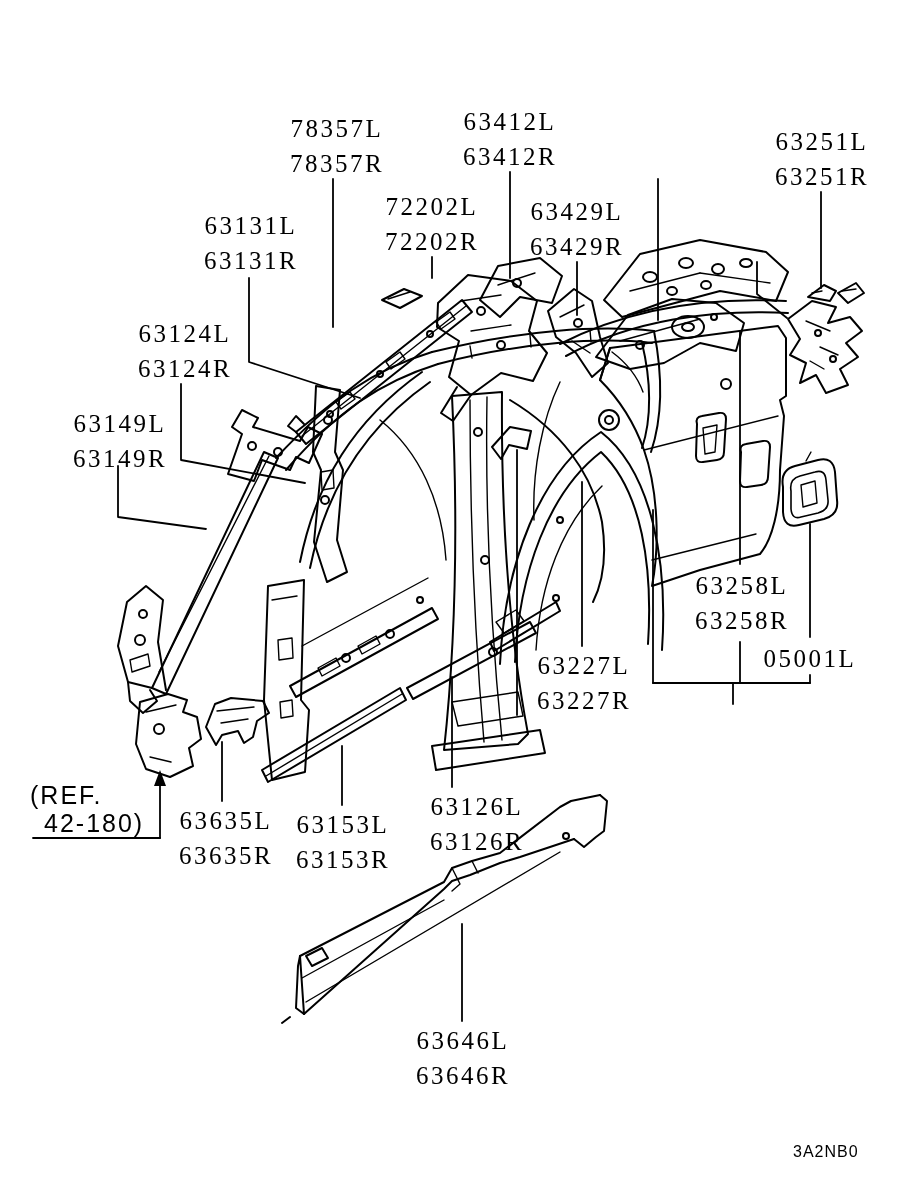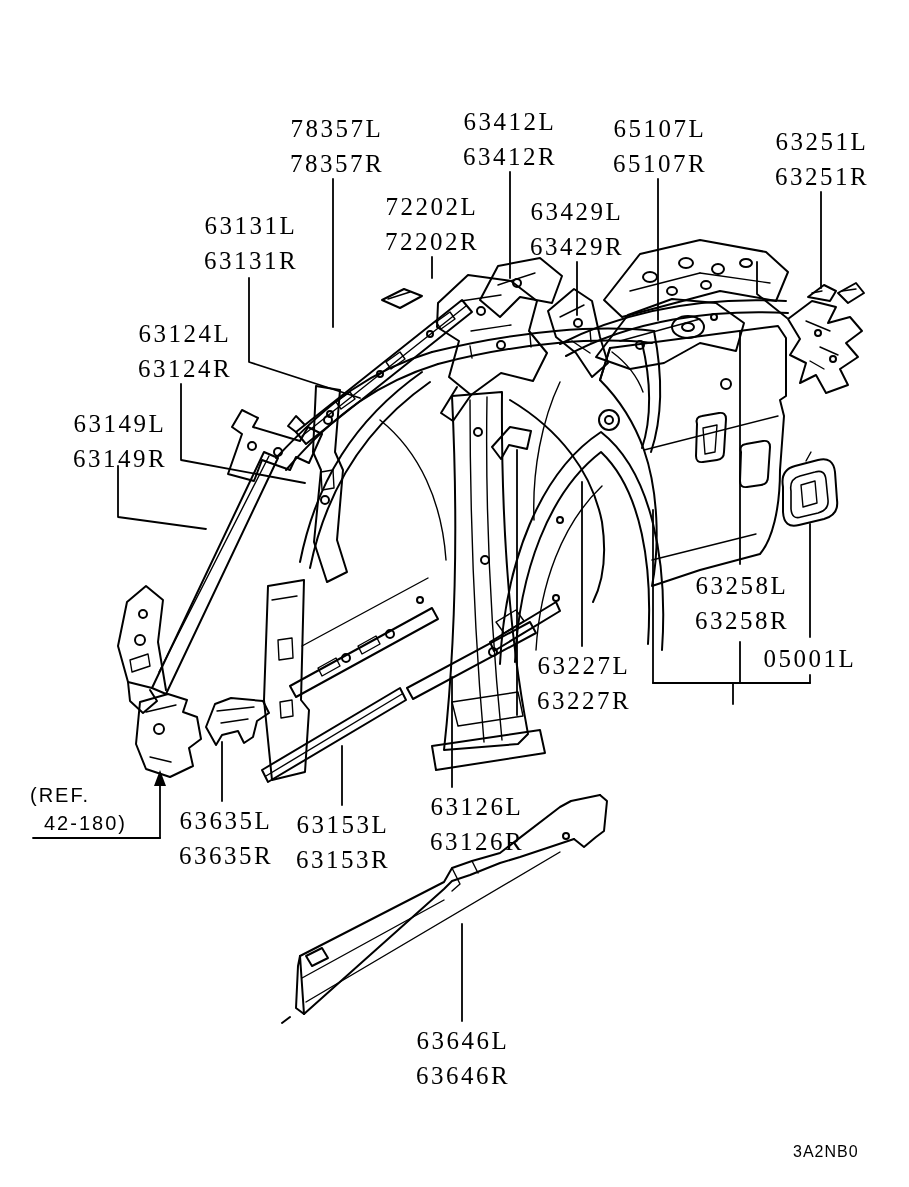--- a/index.html
+++ b/index.html
@@ -2,21 +2,21 @@
 <html><head>
 <meta charset="utf-8">
 <style>
   html,body{margin:0;padding:0;}
   body{width:909px;height:1187px;background:#ffffff;font-family:"Liberation Sans",sans-serif;}
   #stage{position:relative;width:909px;height:1187px;background:#fff;overflow:hidden;}
   #art{position:absolute;left:0;top:0;}
   .plabel{position:absolute;width:120px;text-align:center;color:#000;
           font-size:25px;line-height:35px;letter-spacing:2.5px;font-weight:500;white-space:nowrap;font-family:Liberation Serif, serif;}
   .plabel div{height:35px;}
-  .refnote{position:absolute;left:30px;top:781px;color:#000;font-size:20px;line-height:28px;
+  .refnote{position:absolute;left:30px;top:781px;color:#000;font-size:25px;line-height:28px;
            letter-spacing:2px;font-weight:500;text-align:left;}
   .refnote .l2{padding-left:14px;}
   .dcode{position:absolute;left:793px;top:1143px;color:#000;font-size:16px;letter-spacing:1px;font-weight:500;}
 </style>
 </head>
 <body>
 
 <div id="stage">
 
   <svg id="art" width="909" height="1187" viewBox="0 0 909 1187" stroke="#000" fill="none" stroke-linejoin="round" stroke-linecap="round">
@@ -243,24 +243,20 @@
   </svg>
 
   <div class="plabel" style="left:277px;top:111px">
     <div>78357L</div>
     <div>78357R</div>
   </div>
   <div class="plabel" style="left:450px;top:104px">
     <div>63412L</div>
     <div>63412R</div>
   </div>
-  <div class="plabel" style="left:600px;top:111px">
-    <div>65107L</div>
-    <div>65107R</div>
-  </div>
   <div class="plabel" style="left:762px;top:124px">
     <div>63251L</div>
     <div>63251R</div>
   </div>
   <div class="plabel" style="left:372px;top:189px">
     <div>72202L</div>
     <div>72202R</div>
   </div>
   <div class="plabel" style="left:517px;top:194px">
     <div>63429L</div>

